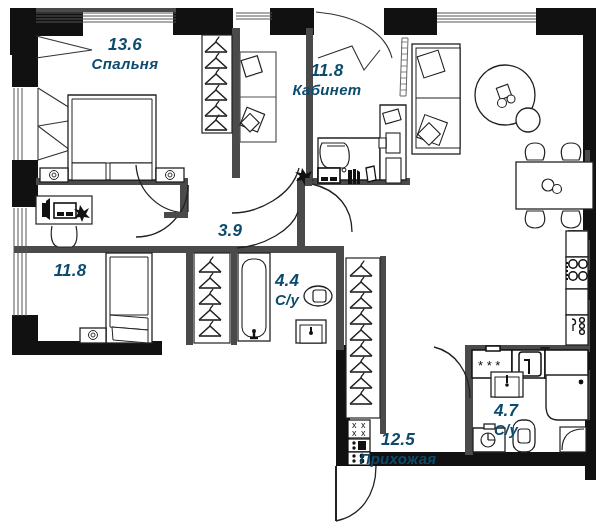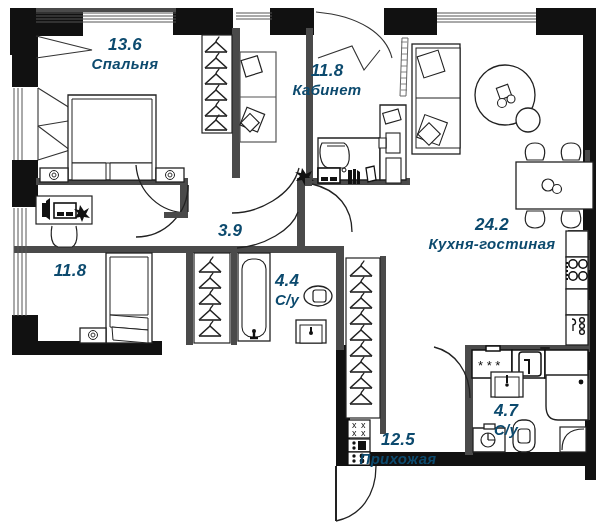--- a/index.html
+++ b/index.html
@@ -458,24 +458,20 @@
 
 <div class="room-label" style="left:12px;top:262px;width:116px;">
   <div class="room-area">11.8</div>
 </div>
 
 <div class="room-label" style="left:247px;top:272px;width:80px;">
   <div class="room-area">4.4</div>
   <div class="room-name">С/у</div>
 </div>
 
-<div class="room-label" style="left:412px;top:216px;width:160px;">
-  <div class="room-area">24.2</div>
-  <div class="room-name">Кухня-гостиная</div>
-</div>
 
 <div class="room-label" style="left:466px;top:402px;width:80px;text-align:center;">
   <div class="room-area">4.7</div>
   <div class="room-name">С/у</div>
 </div>
 
 <div class="room-label" style="left:340px;top:412px;width:116px;margin-top:19px;">
   <div class="room-area">12.5</div>
   <div class="room-name">Прихожая</div>
 </div>

